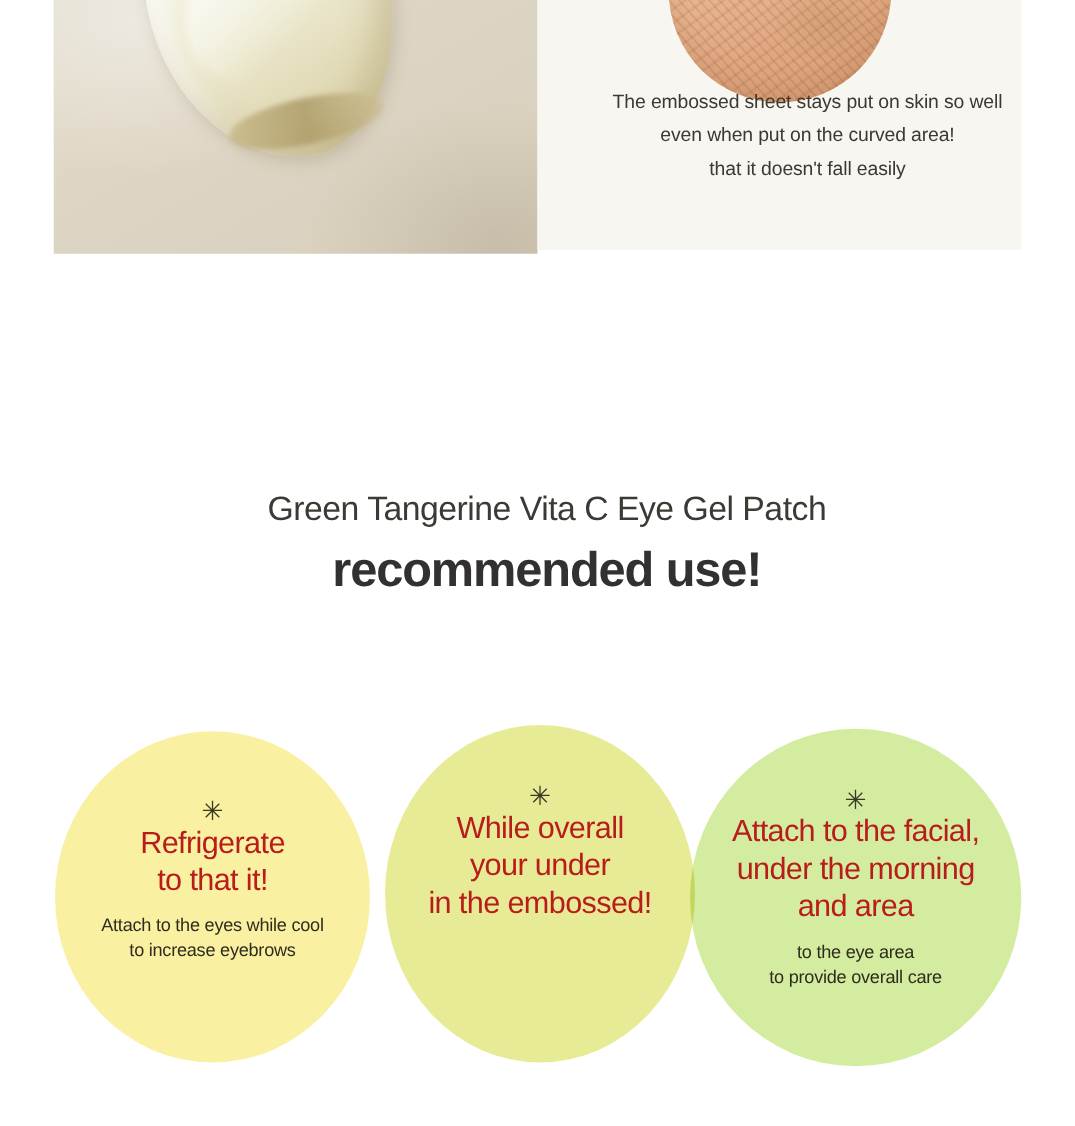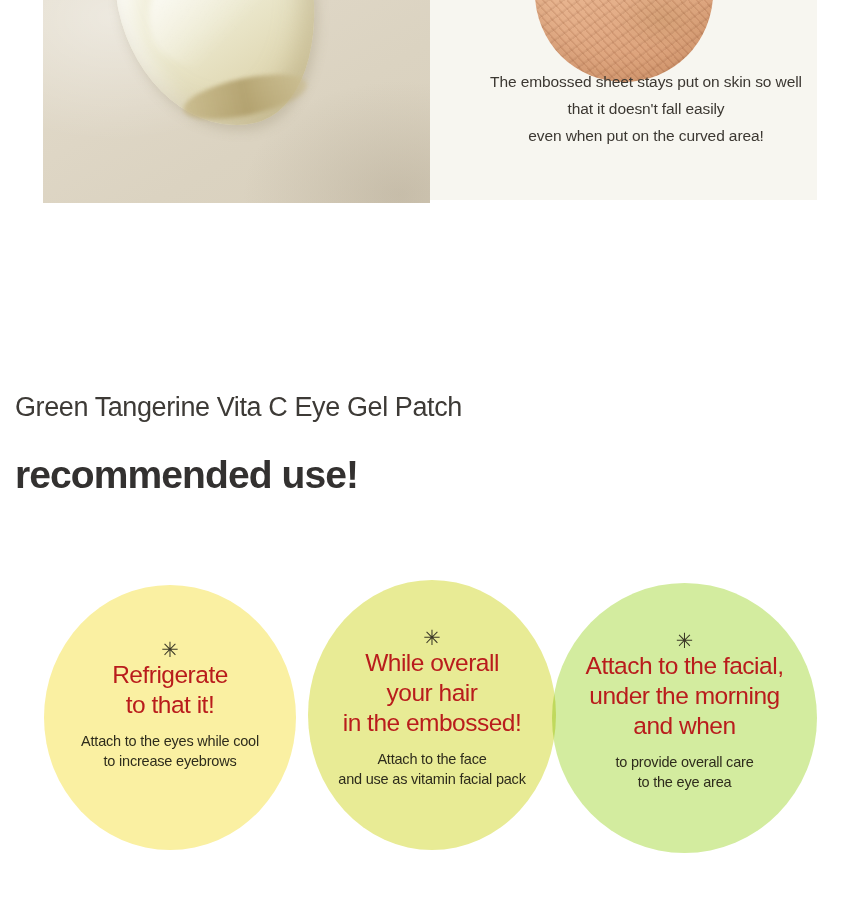--- a/index.html
+++ b/index.html
@@ -140,32 +140,32 @@
     letter-spacing: -0.1px;
   }
   .banner-caption span { display: block; margin-left: 45px; }
 
   
   .headline {
     position: absolute;
     left: 0;
     top: 386px;
     width: 860px;
-    text-align: left;
+    text-align: center;
     padding-left: 15px;
   }
   .headline-sub {
     font-size: 27px;
     font-weight: 400;
     color: #3d3a36;
     line-height: 42px;
     letter-spacing: -0.4px;
   }
   .headline-main {
-    margin-top: 22px;
+    margin-top: 4px;
     font-size: 39px;
     font-weight: 700;
     color: #333130;
     line-height: 50px;
     letter-spacing: -0.9px;
   }
 
   
   .circles {
     position: absolute;
@@ -244,22 +244,22 @@
     <div class="photo-gel">
       <div class="gel-blob"></div>
     </div>
 
     <div class="photo-skin-panel">
       <div class="skin-circle"></div>
     </div>
 
     <div class="banner-caption">
       <span>The embossed sheet stays put on skin so well</span>
+      <span>even when put on the curved area!</span>
       <span>that it doesn't fall easily</span>
-      <span>even when put on the curved area!</span>
     </div>
   </div>
 
   <div class="headline">
     <div class="headline-sub">Green Tangerine Vita C Eye Gel Patch</div>
     <div class="headline-main">recommended use!</div>
   </div>
 
   <div class="circles">
 
@@ -275,40 +275,36 @@
           <span>to increase eyebrows</span>
         </div>
       </div>
     </div>
 
     <div class="circle" id="circle-2">
       <div class="inner">
         <span class="star">✳</span>
         <div class="c-title">
           <span>While overall</span>
-          <span>your hair</span>
+          <span>your under</span>
           <span>in the embossed!</span>
-        </div>
-        <div class="c-desc">
-          <span>Attach to the face</span>
-          <span>and use as vitamin facial pack</span>
         </div>
       </div>
     </div>
 
     <div class="circle" id="circle-3">
       <div class="inner">
         <span class="star">✳</span>
         <div class="c-title">
           <span>Attach to the facial,</span>
           <span>under the morning</span>
-          <span>and when</span>
+          <span>and area</span>
         </div>
         <div class="c-desc">
+          <span>to the eye area</span>
           <span>to provide overall care</span>
-          <span>to the eye area</span>
         </div>
       </div>
     </div>
 
   </div>
 
 </div>
 
 </body></html>

